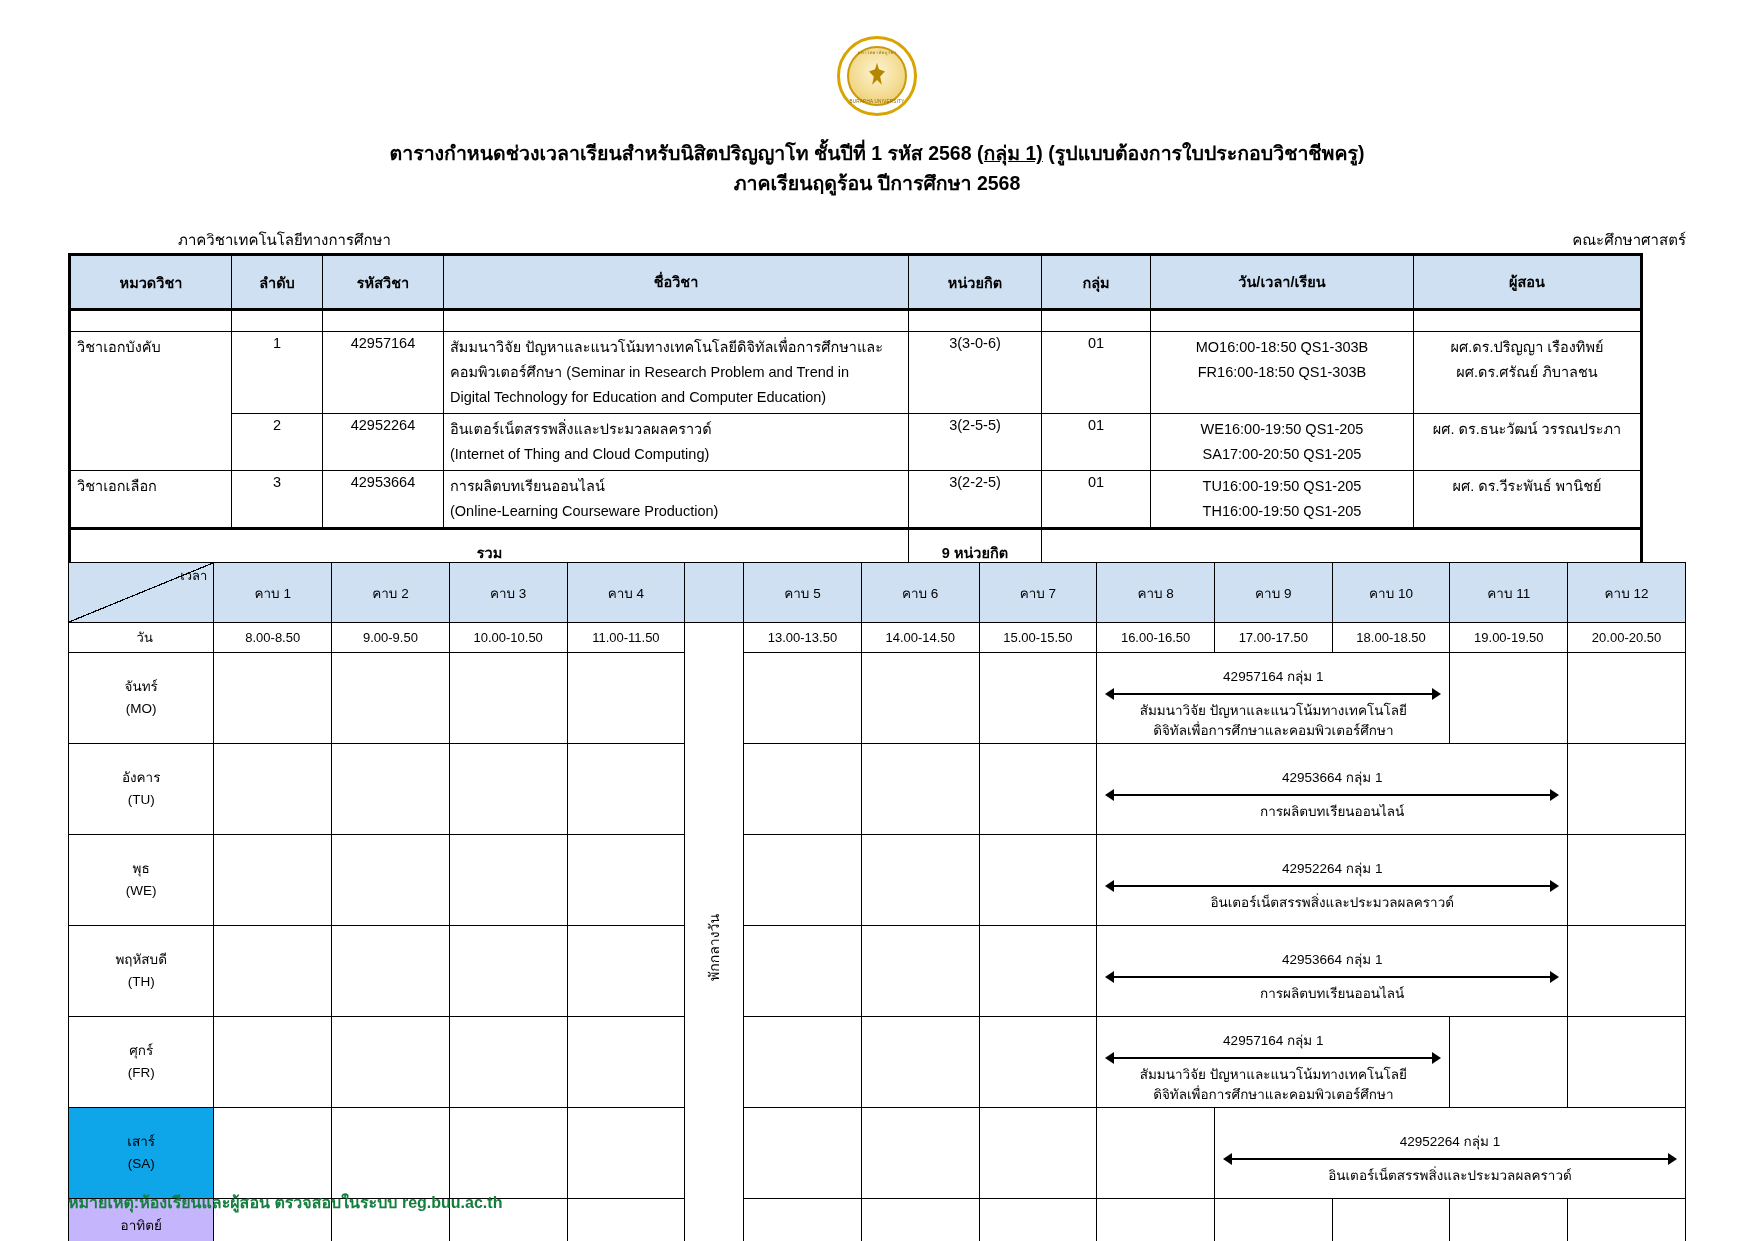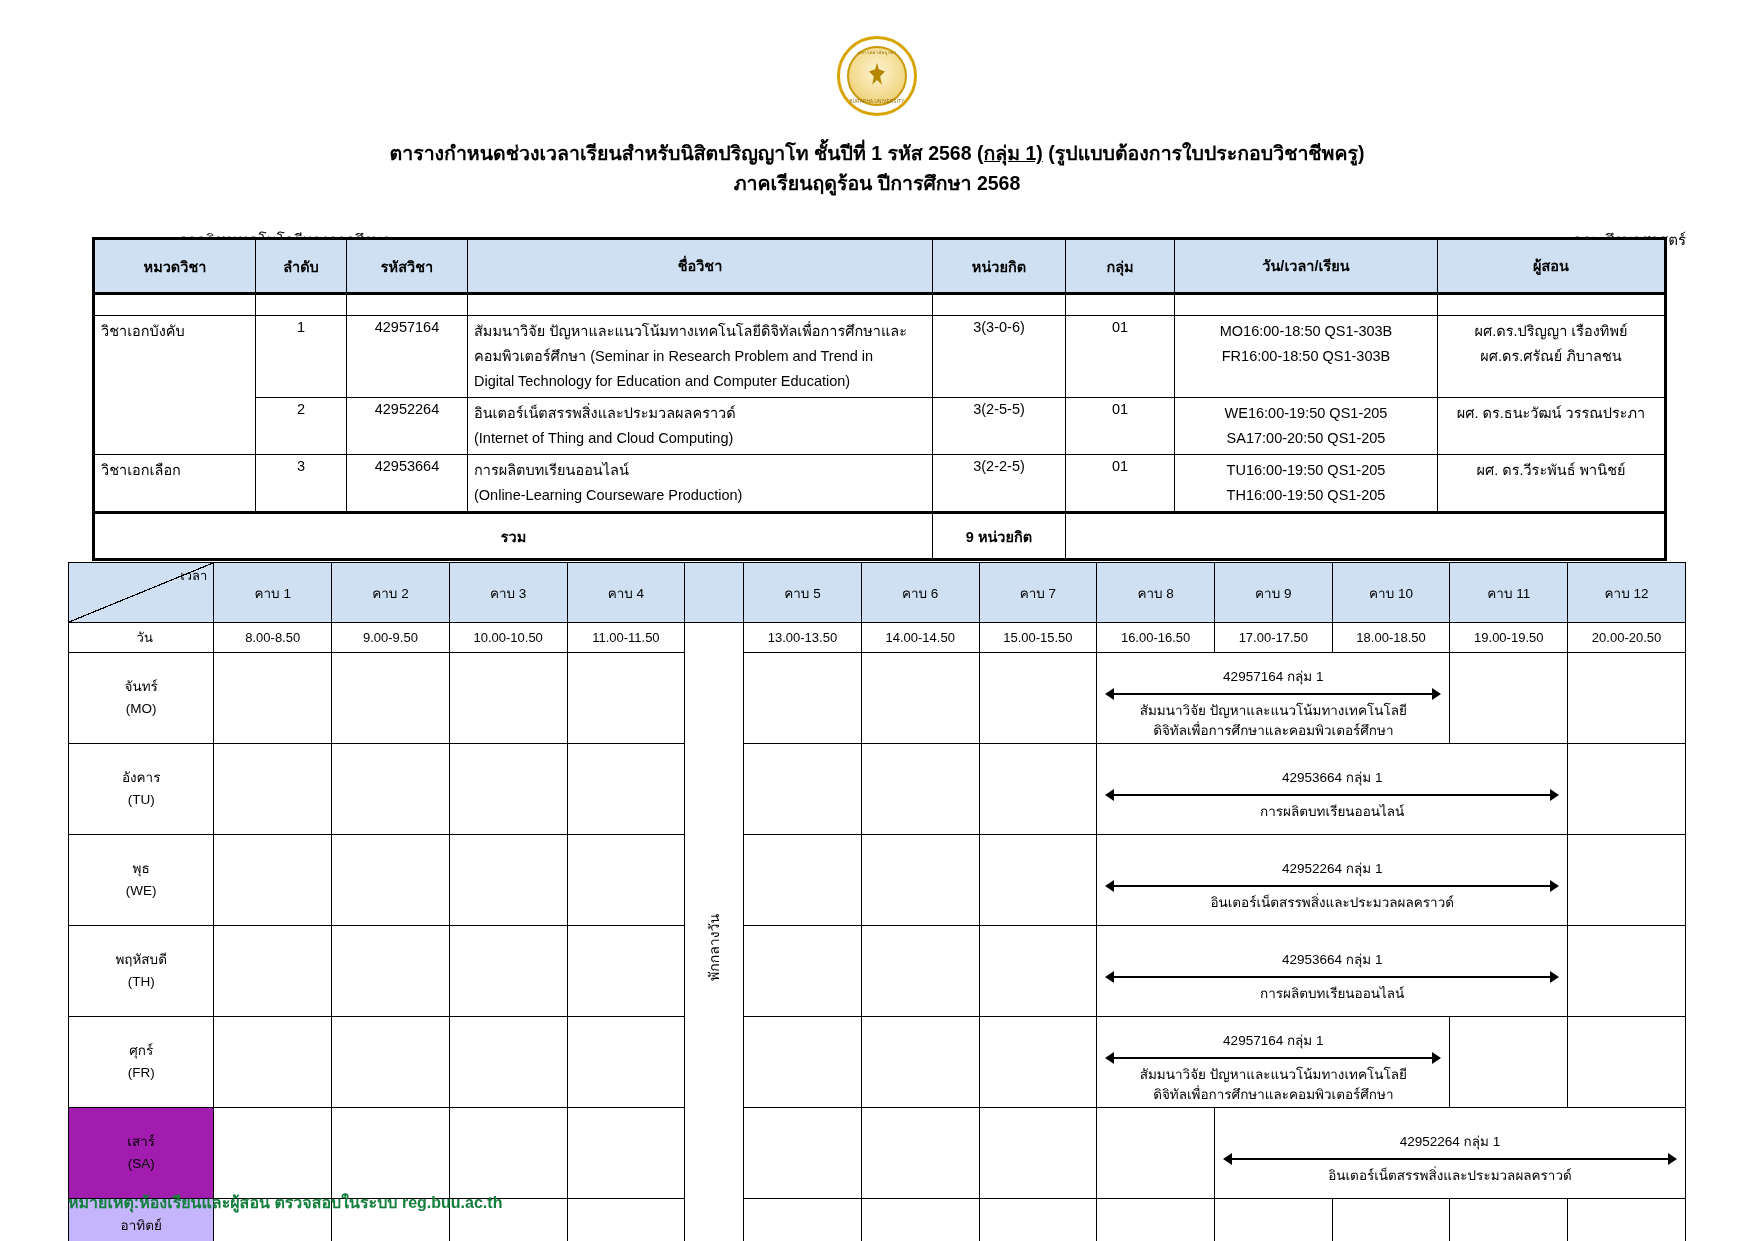--- a/index.html
+++ b/index.html
@@ -101,25 +101,24 @@
   }
   .dept-left { margin-left: 110px; }
 
   
   table {
     border-collapse: collapse;
     table-layout: fixed;
   }
   .course-table {
     position: absolute;
-    top: 237px;
+    top: 253px;
     left: 68px;
     width: 1479px;
     border: 3px solid #000;
-    margin-left: 24px;
   }
   .course-table th, .course-table td {
     border: 1px solid #000;
     font-size: 14.5px;
     padding: 3px 6px;
     vertical-align: top;
   }
   .course-table thead th {
     background: #cfe0f2;
     font-weight: bold;
@@ -208,21 +207,21 @@
     white-space: nowrap;
     display: inline-block;
   }
   .day-cell {
     width: 88px;
     font-size: 14px;
     line-height: 22px;
   }
   .p-col { width: 95px; }
   .row-day td { height: 74px; }
-  .sat-cell { background: #a21caf; margin-top: 38px; }
+  .sat-cell { background: #0ea5e9; margin-top: 38px; }
   .sun-cell { background: #c4b5fd; }
 
   
   .course-slot {
     position: relative;
     padding: 14px 2px 2px;
     text-align: center;
     line-height: 20px;
     font-size: 13.5px;
   }

